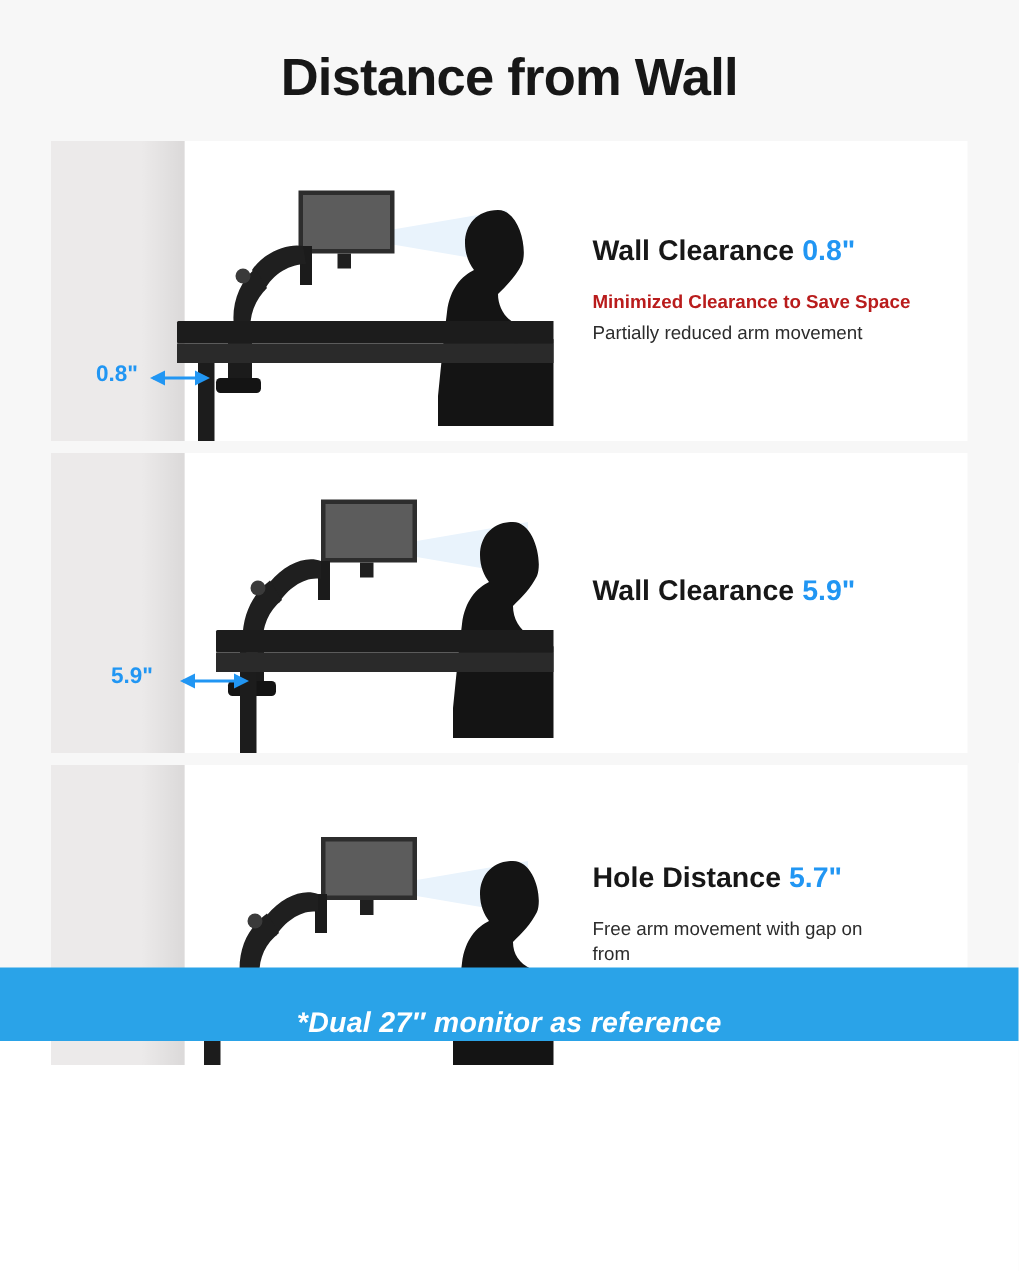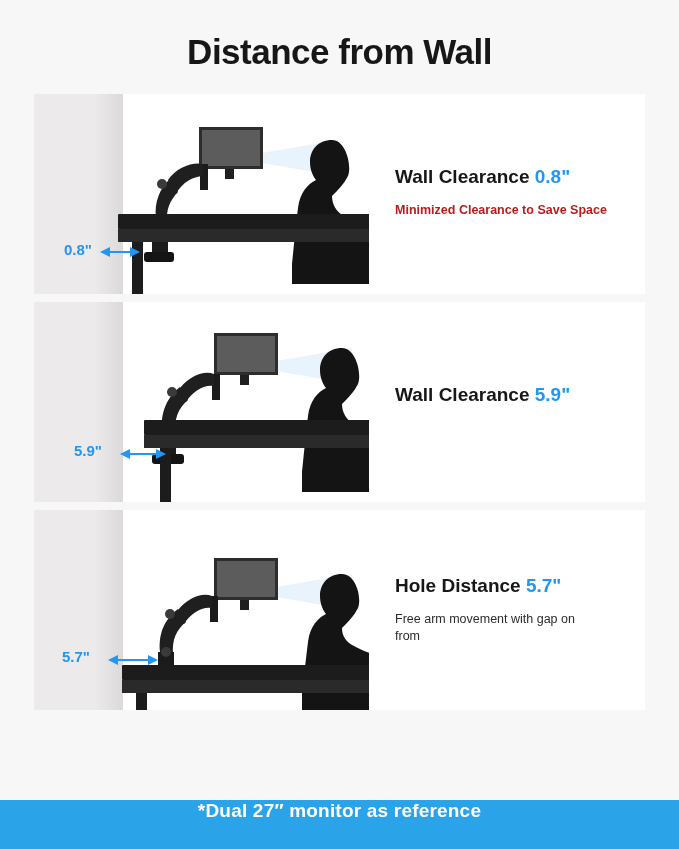--- a/index.html
+++ b/index.html
@@ -10,21 +10,21 @@
   body {
     width: 679px;
     height: 849px;
     font-family: "Liberation Sans", sans-serif;
     color: #1b1b1b;
     position: relative;
     overflow: hidden;
   }
   .page {
     width: 679px;
-    height: 849px;
+    height: 694px;
     background: #f7f7f7;
     position: relative;
     box-sizing: border-box;
   }
   
   .title-block {
     padding-top: 30px;
     text-align: center;
   }
   .title-line {
@@ -147,22 +147,23 @@
   }
   
   .footer {
     position: absolute;
     left: 0;
     bottom: 0;
     width: 100%;
     height: 49px;
     background: #2aa3e8;
     display: flex;
-    align-items: flex-start;
+    align-items: flex-end;
     justify-content: center;
+    font-style: italic;
   }
   .footer-text {
     color: #ffffff;
     font-size: 19px;
     font-weight: bold;
     letter-spacing: 0.2px;
   }
 </style>
 </head>
 <body>
@@ -216,20 +217,21 @@
           <polygon points="0,8 10,3 10,13" fill="#2196f3"></polygon>
         </svg>
       </div>
 
       <div class="info">
         <div class="info-head">
           <span>Wall Clearance</span>
           <span class="val">0.8"</span>
         </div>
         <div class="info-sub">Minimized Clearance to Save Space</div>
+        <div class="info-desc">Partially reduced arm movement</div>
       </div>
     </div>
 
     <div class="panel">
       <div class="scene">
         <div class="wall"></div>
         <div class="wall-shadow"></div>
 
         <svg class="gaze" style="left:232px; top:44px; width:86px; height:40px;" viewBox="0 0 86 40">
           <polygon points="86,2 4,16 4,24 86,38" fill="#e9f3fc"></polygon>

